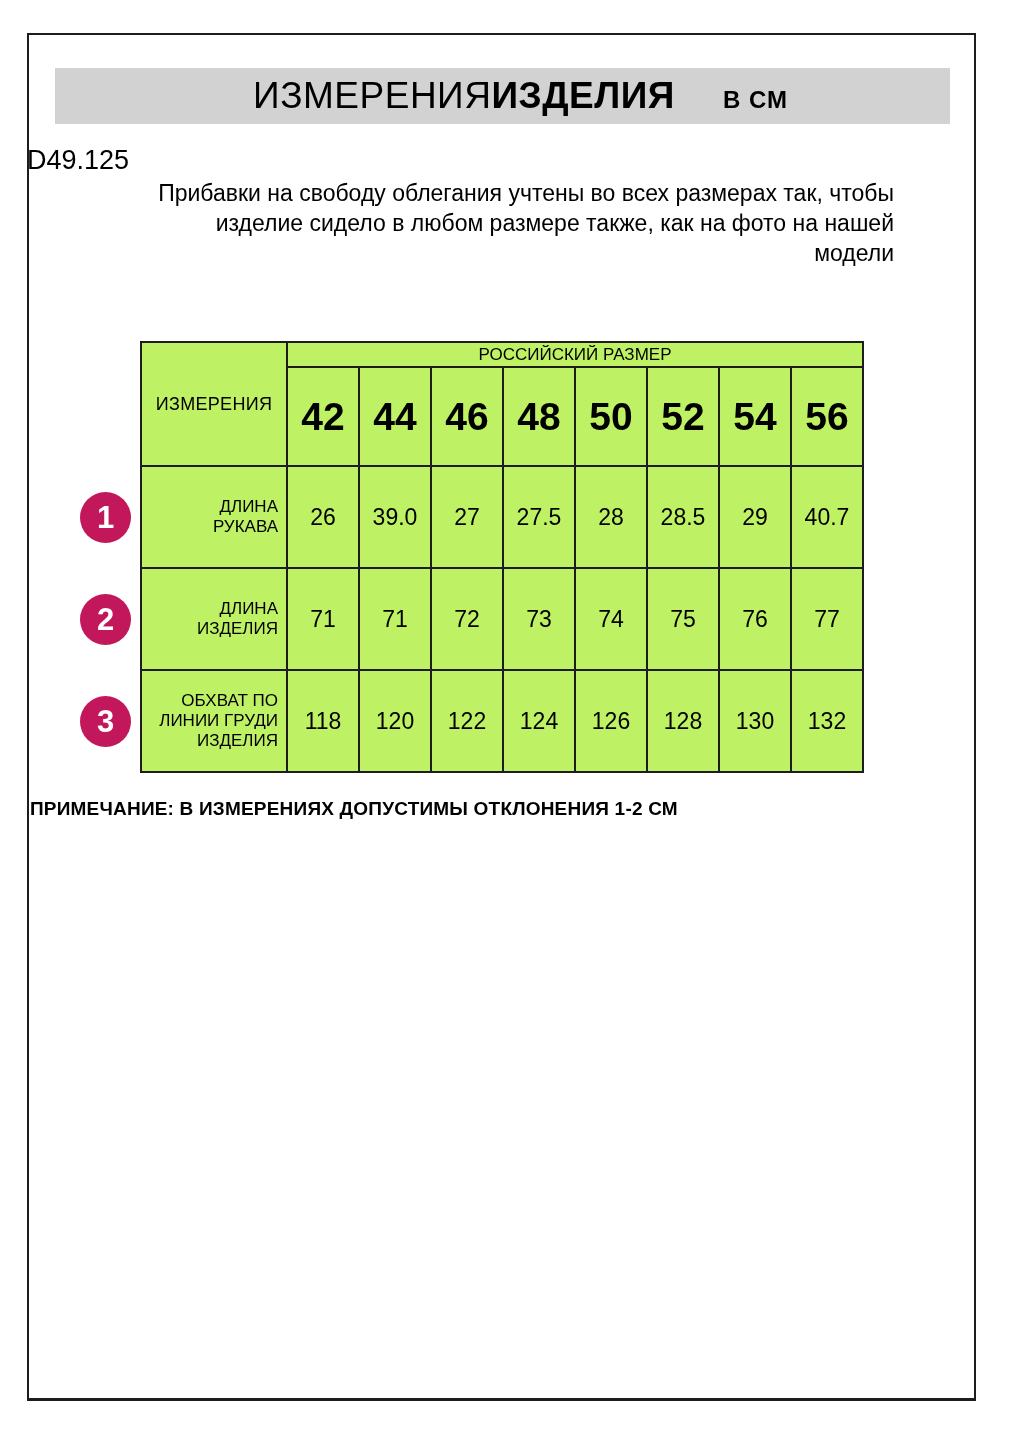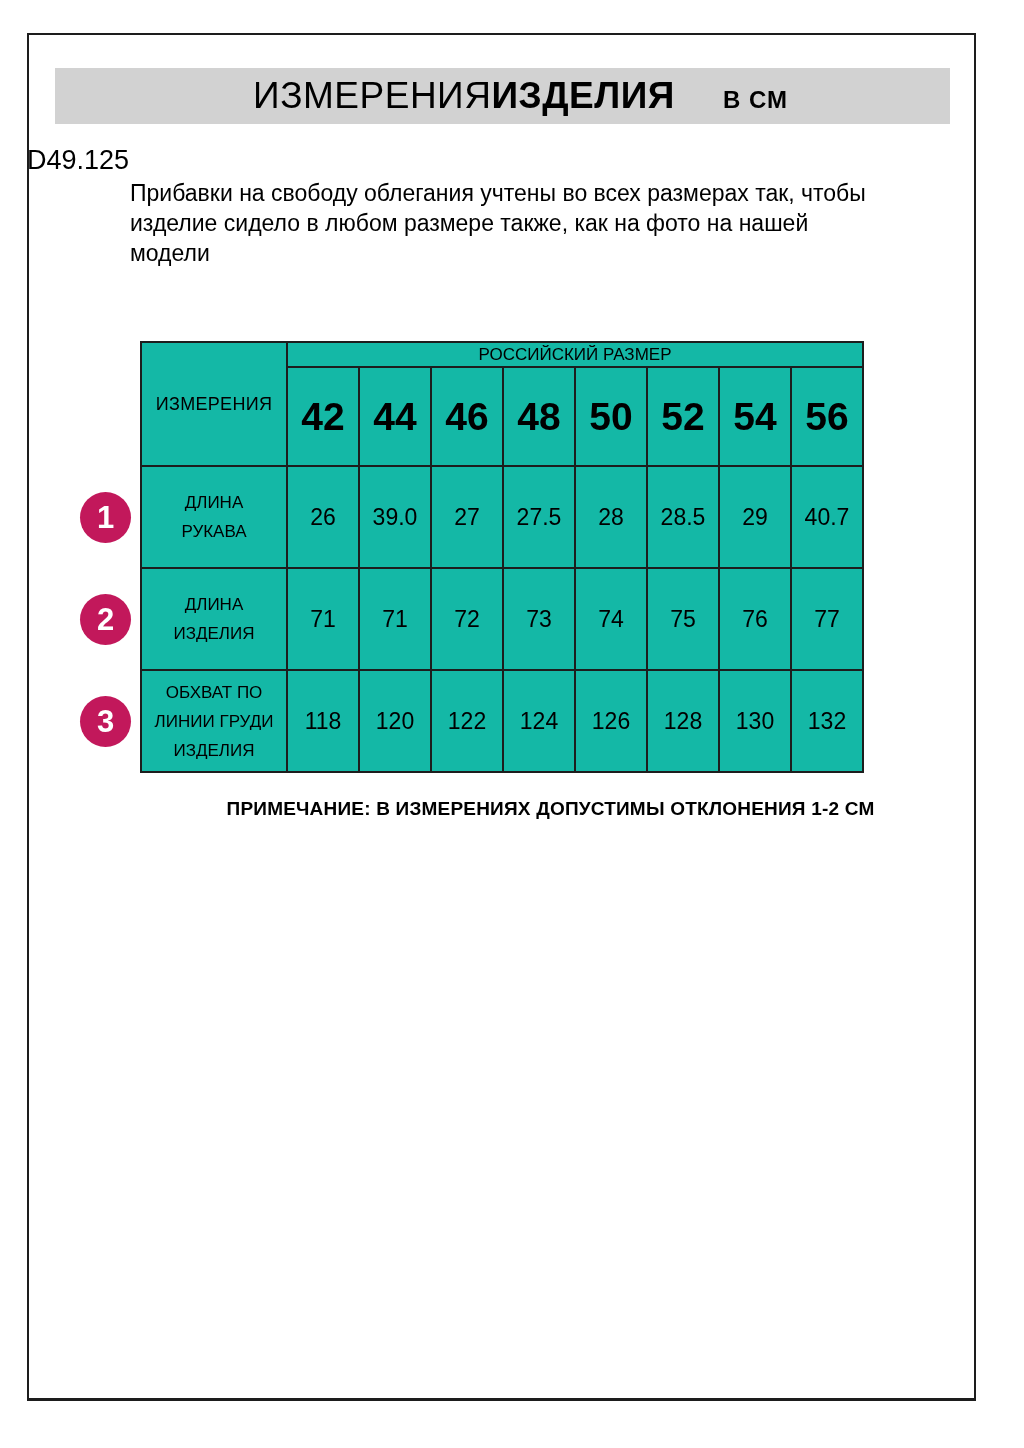--- a/index.html
+++ b/index.html
@@ -65,60 +65,60 @@
     width: 949px;
     text-align: left;
     font-size: 27px;
     line-height: 34px;
   }
   .description {
     position: absolute;
     left: 130px;
     top: 178px;
     width: 764px;
-    text-align: left;
+    text-align: right;
     font-size: 23px;
     line-height: 30px;
   }
   .size-table {
     position: absolute;
     left: 140px;
     top: 341px;
     display: grid;
     grid-template-columns: 144px repeat(8, 70px);
     grid-template-rows: 23px 97px 100px 100px 100px;
     gap: 2px;
     padding: 2px;
     background: #1d1d1d;
   }
   .cell {
-    background: #14b8a6;
+    background: #bef264;
     display: flex;
     align-items: center;
     justify-content: center;
-    text-align: center;
+    text-align: right;
   }
   .corner-cell {
     grid-column: 1;
     grid-row: 1 / 3;
     font-size: 18px;
     letter-spacing: 0.3px;
   }
   .size-group-cell {
     grid-column: 2 / 10;
     grid-row: 1;
     font-size: 17px;
   }
   .size-cell {
     font-size: 39px;
     font-weight: bold;
   }
   .row-label-cell {
     font-size: 17px;
-    line-height: 29px;
+    line-height: 20px;
     padding: 0 8px;
   }
   .value-cell {
     font-size: 23px;
   }
   .badge {
     position: absolute;
     left: 80px;
     width: 51px;
     height: 51px;
@@ -132,25 +132,23 @@
     justify-content: center;
   }
   .badge-1 { top: 492px; }
   .badge-2 { top: 594px; }
   .badge-3 { top: 696px; }
   .note {
     position: absolute;
     left: 30px;
     top: 798px;
     width: 949px;
-    text-align: center;
     font-size: 19px;
     font-weight: bold;
     letter-spacing: 0.2px;
-    padding-left: 46px;
   }
 </style>
 </head>
 <body>
 
 <div class="canvas">
 
   <div class="frame"></div>
 
   <div class="header-bar">

